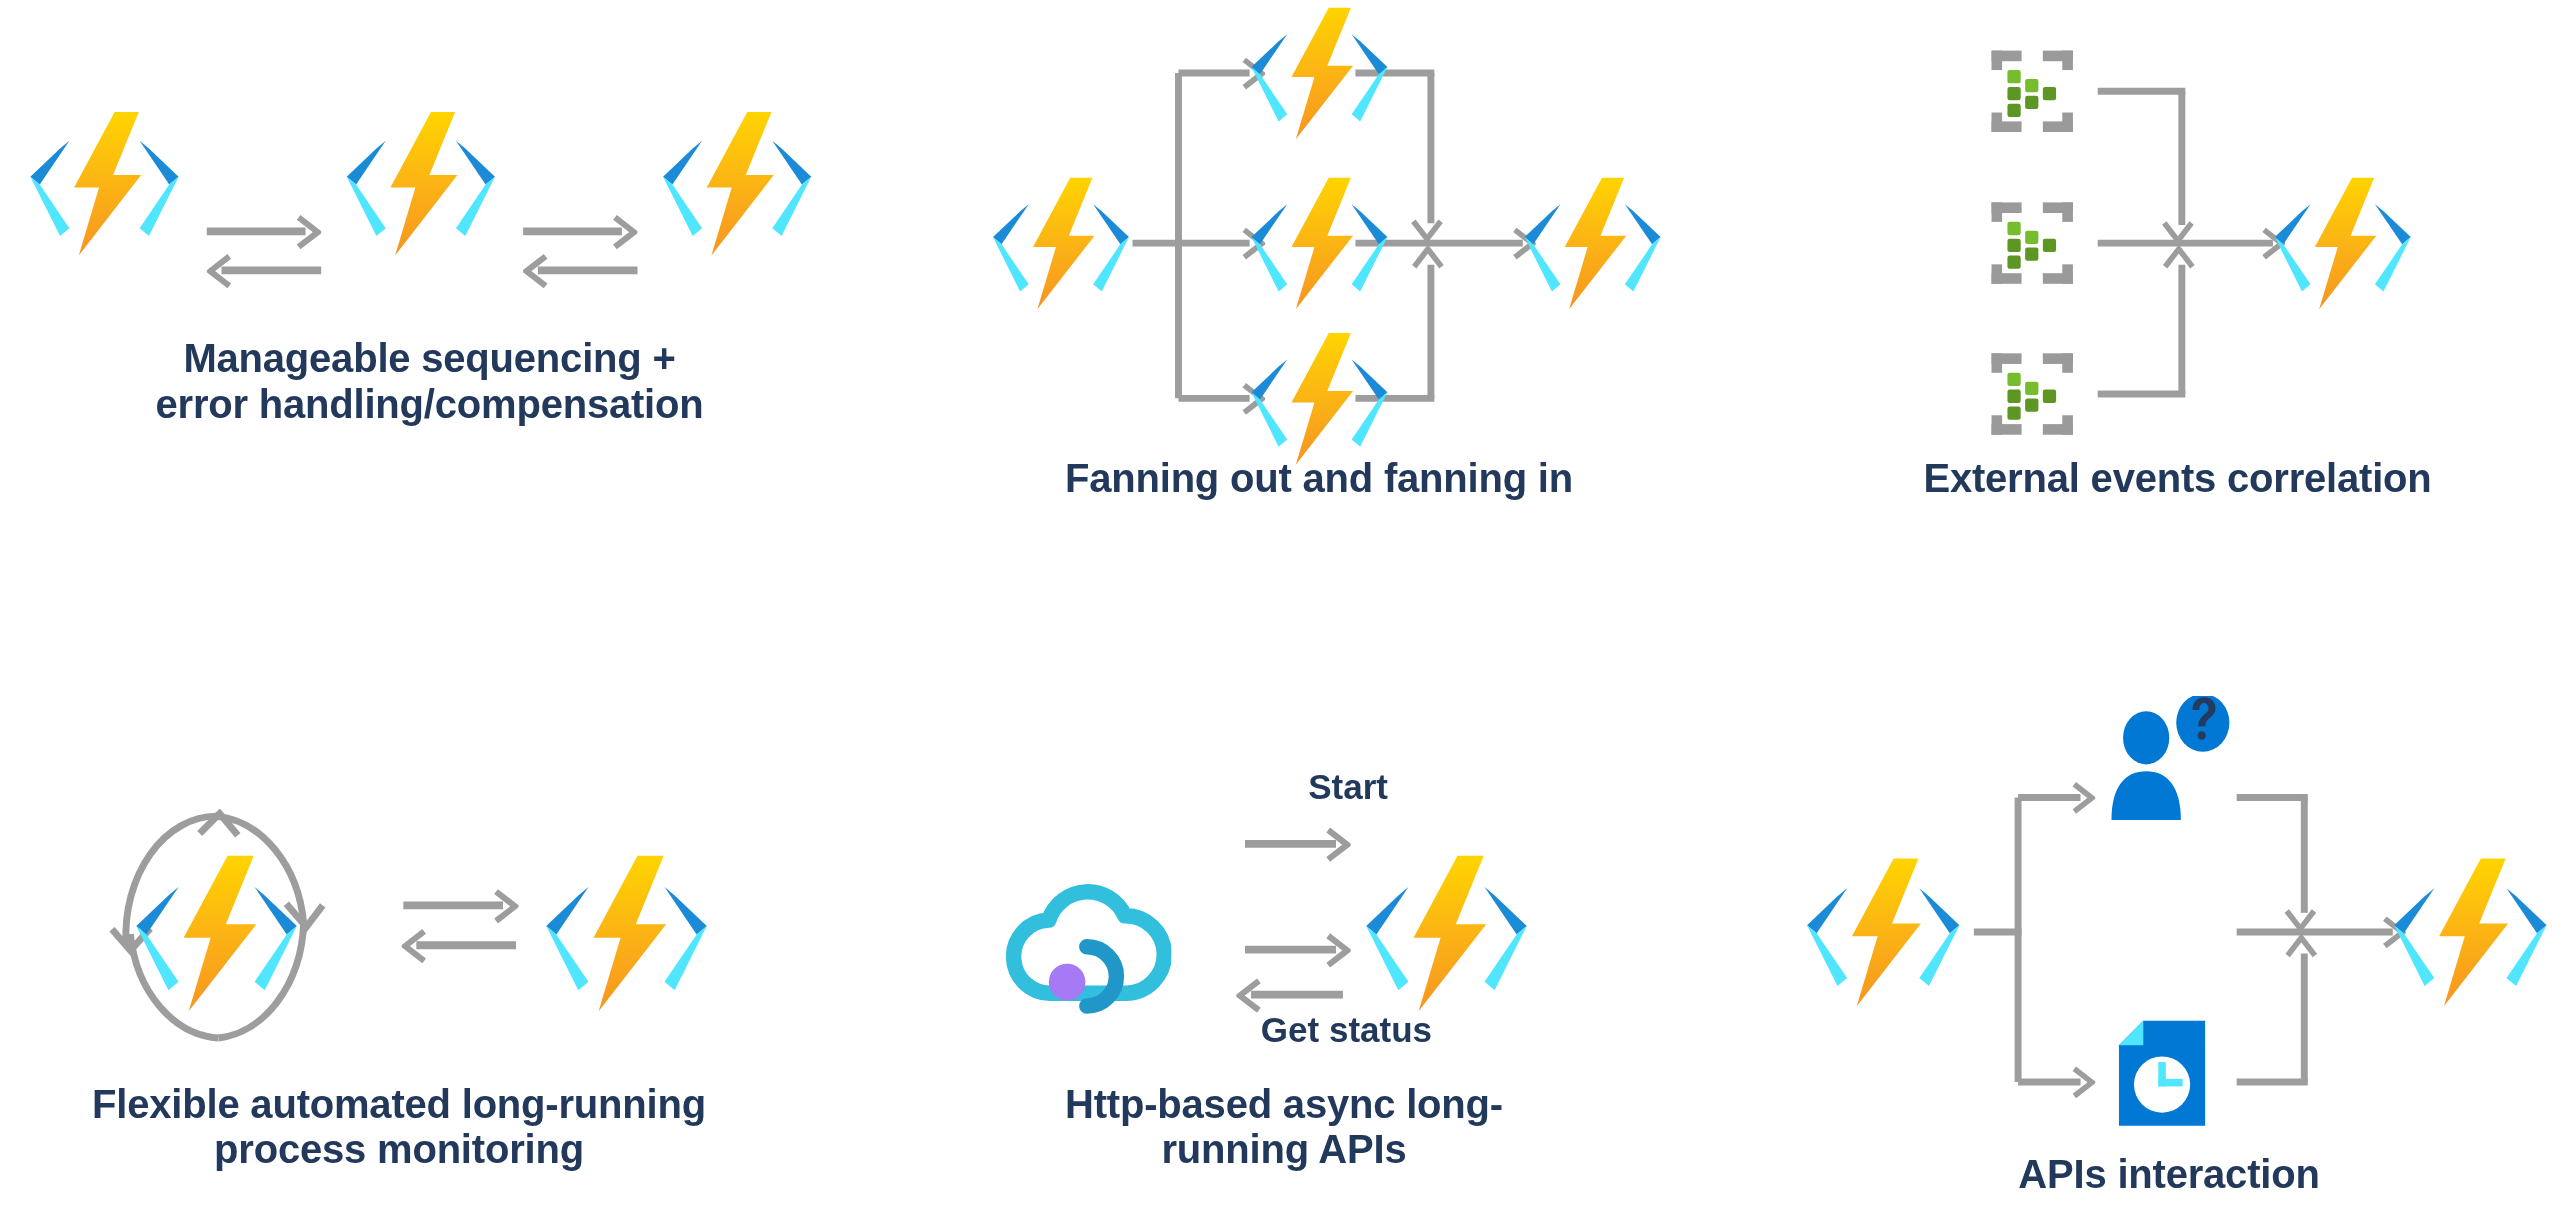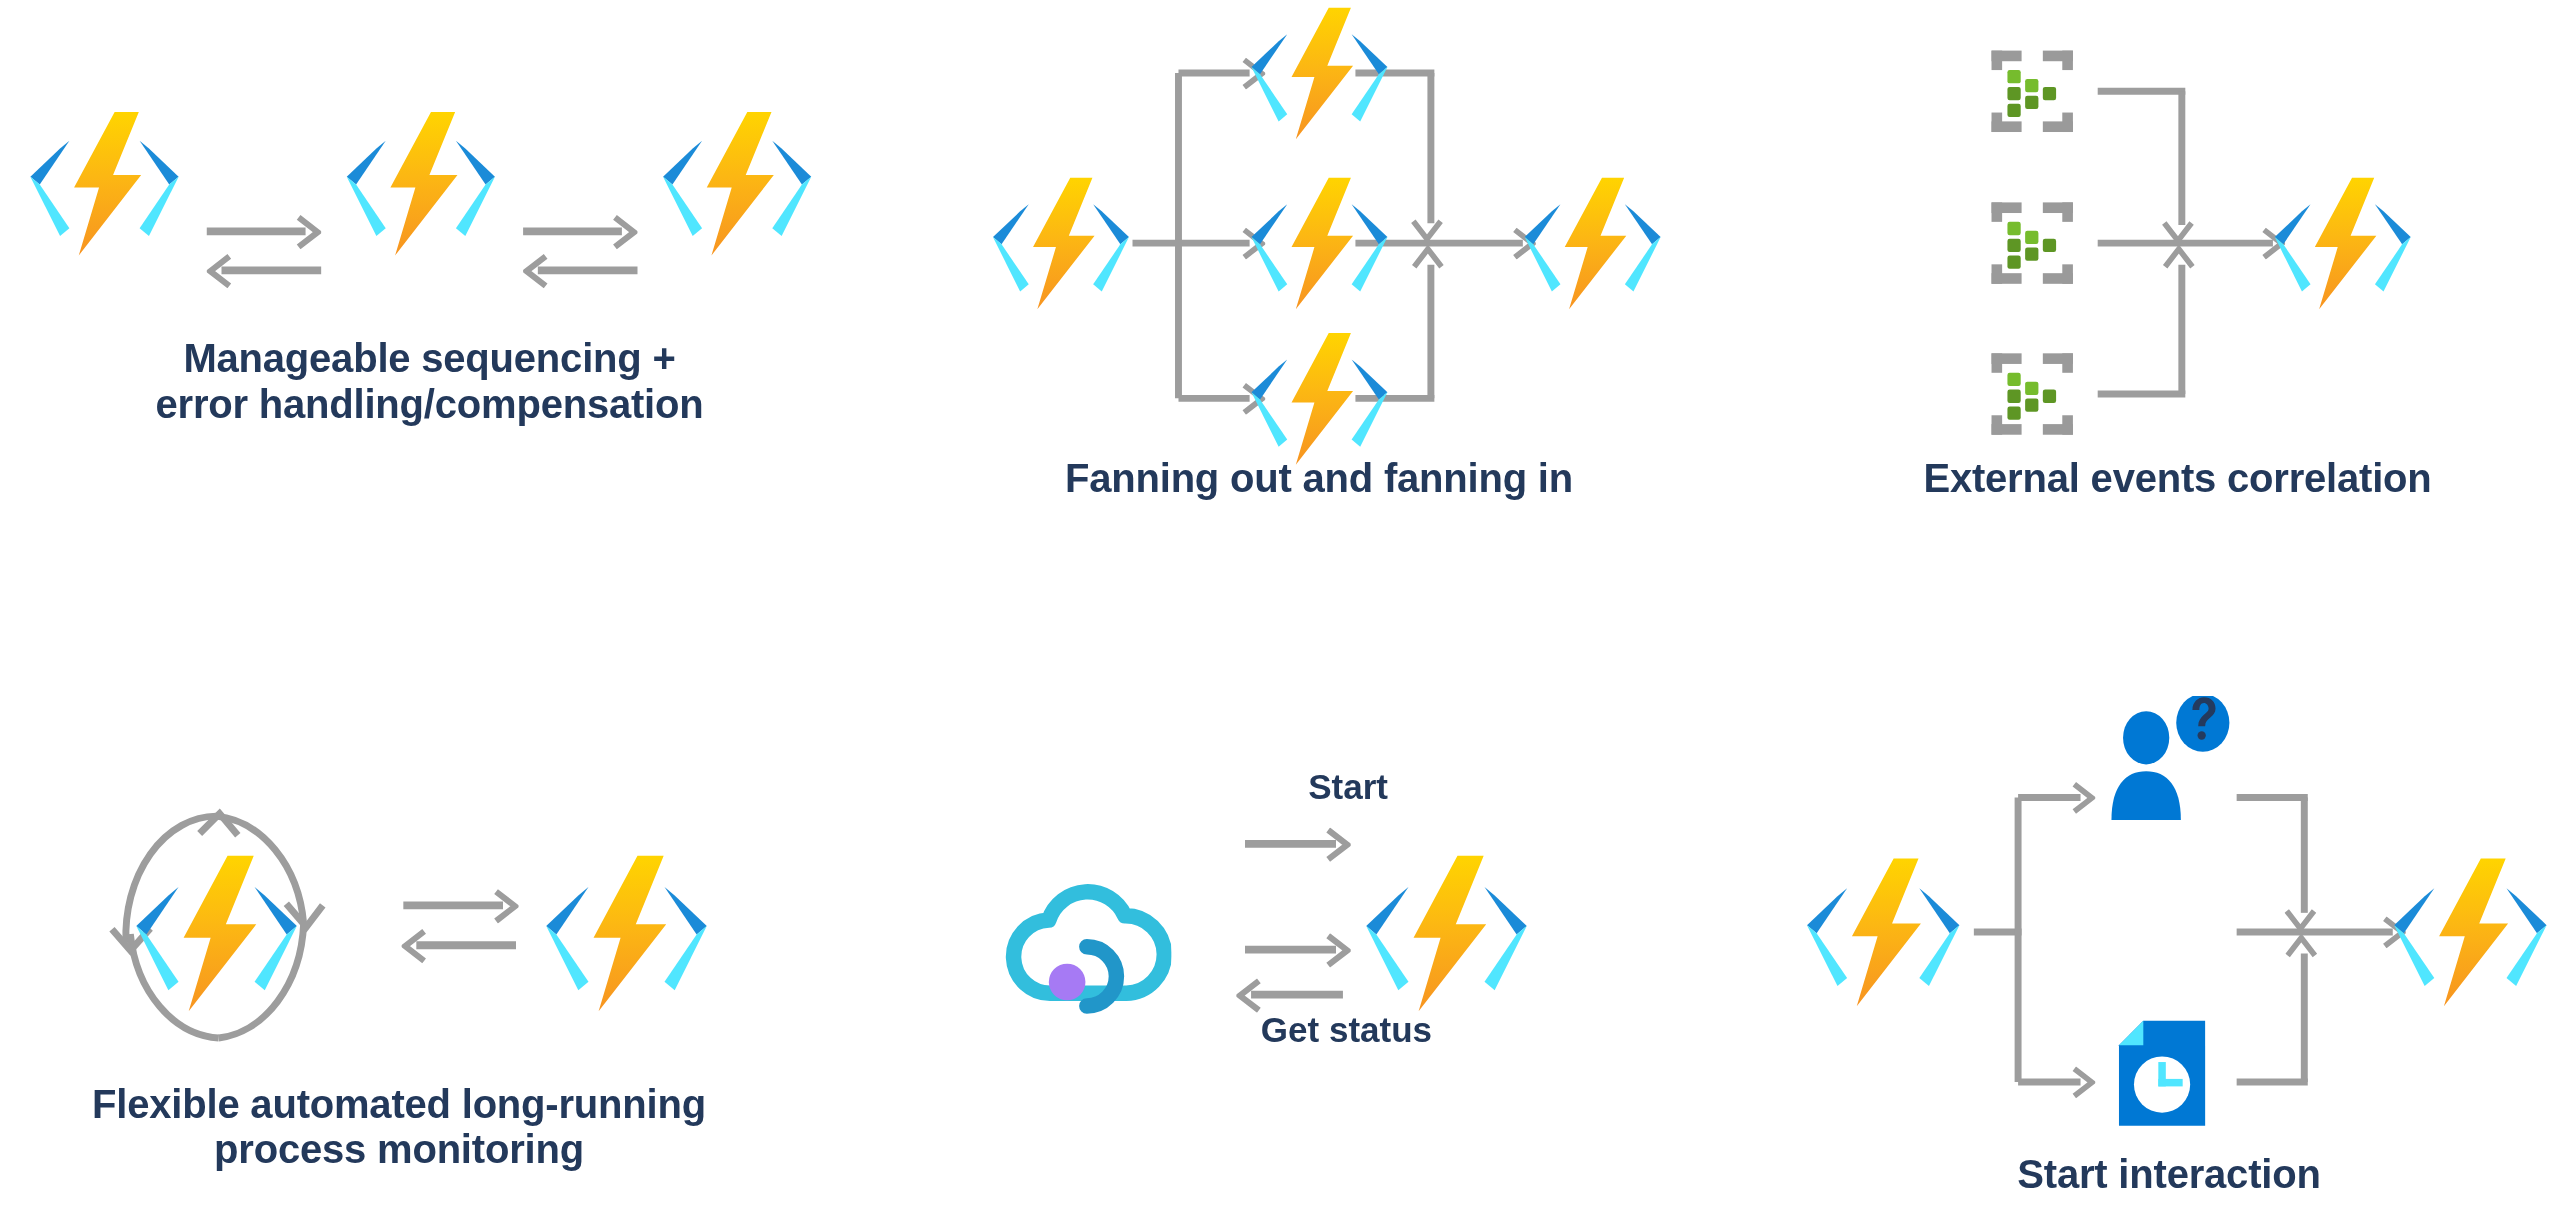--- a/index.html
+++ b/index.html
@@ -268,20 +268,22 @@
           <line x1="462" y1="310" x2="568" y2="310" stroke="#9d9d9d" stroke-width="9"></line>
           <use href="#sym-arrowhead" x="445" y="291" width="30" height="40" transform="rotate(180 460 311)"></use>
         </g>
 
         <use href="#sym-cloud-client" x="175" y="170" width="195" height="163"></use>
         <use href="#sym-azure-function" x="590" y="142" width="195" height="195"></use>
       </svg>
       <div class="arrow-label" style="left:347px; top:42px; width:191px;">Start</div>
       <div class="arrow-label" style="left:304px; top:285px; width:278px;">Get status</div>
     </div>
+    <div class="caption" style="top:356px;">Http-based async long-
+running APIs</div>
   </div>
 
   <div class="panel" style="left:1761px; top:642px; width:816px; height:538px;">
     <div class="panel-figure" style="height:451px;">
       <svg class="fig-svg" width="816" height="451" viewBox="0 0 940 520">
         <g>
 
           <line x1="245" y1="287" x2="300" y2="287" stroke="#9d9d9d" stroke-width="8"></line>
           <line x1="296" y1="132" x2="296" y2="460" stroke="#9d9d9d" stroke-width="8"></line>
 
@@ -305,17 +307,17 @@
           <line x1="548" y1="287" x2="728" y2="287" stroke="#9d9d9d" stroke-width="8"></line>
           <use href="#sym-arrowhead" x="715" y="269" width="28" height="37"></use>
         </g>
 
         <use href="#sym-azure-function" x="48" y="195" width="185" height="185"></use>
         <use href="#sym-person-question" x="385" y="15" width="160" height="147"></use>
         <use href="#sym-timer-doc" x="408" y="385" width="108" height="130"></use>
         <use href="#sym-azure-function" x="725" y="195" width="185" height="185"></use>
       </svg>
     </div>
-    <div class="caption" style="top:469px;">Start interaction</div>
+    <div class="caption" style="top:469px;">APIs interaction</div>
   </div>
 
 </div>
 
 
 </body></html>

